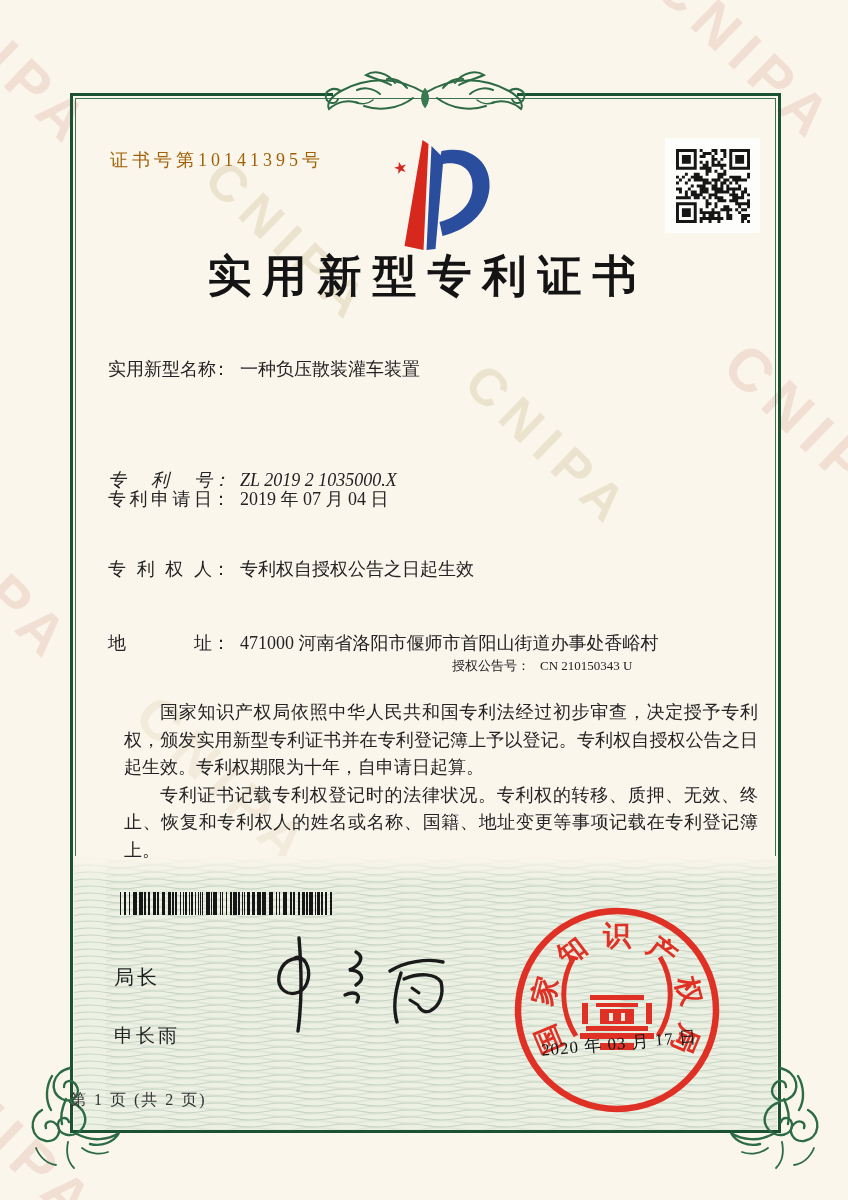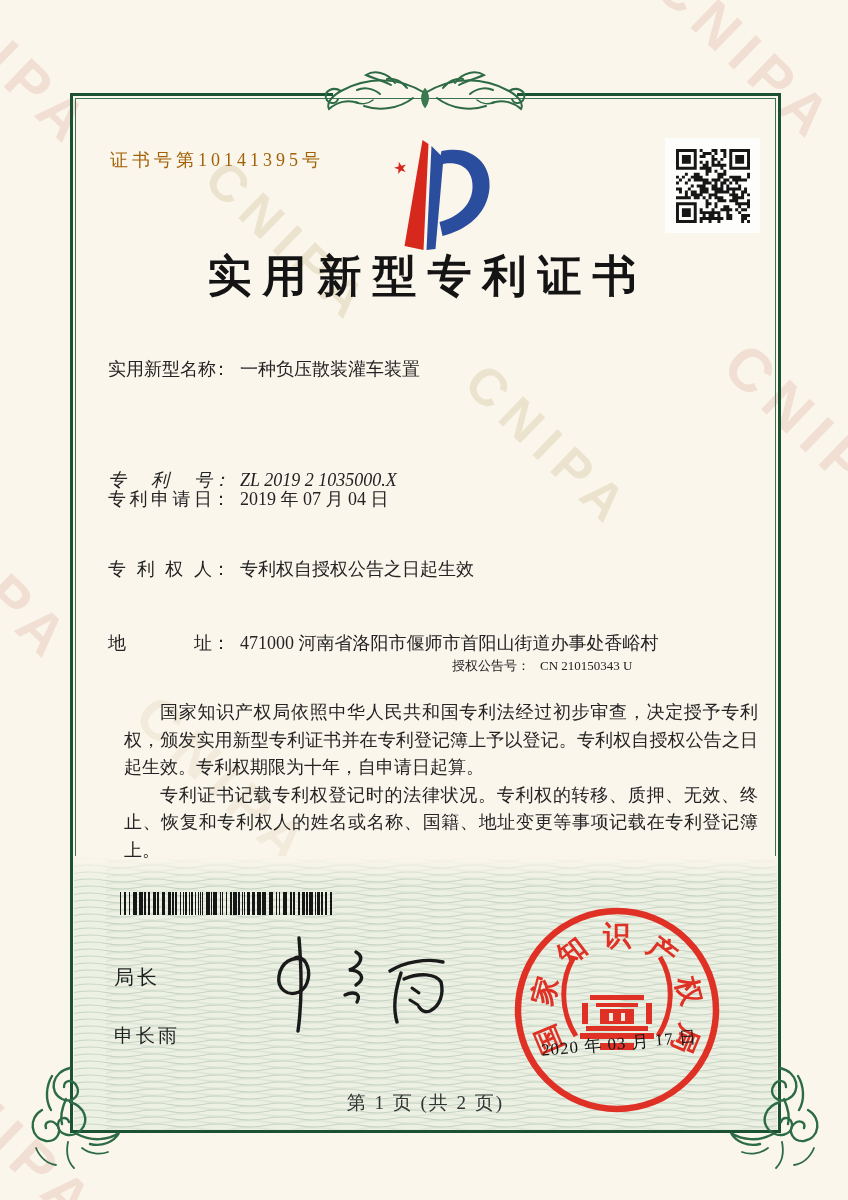--- a/index.html
+++ b/index.html
@@ -41,22 +41,22 @@
   .sig-title{position:absolute;left:114px;top:964px;font-size:20px;color:#1f1f1f;
              font-family:"Liberation Sans","DejaVu Sans",sans-serif;letter-spacing:3px;}
   .sig-name{position:absolute;left:114px;top:1002px;font-size:19px;color:#1f1f1f;
             font-family:"Liberation Sans","DejaVu Sans",sans-serif;letter-spacing:3px;margin-top:21px;}
   .signature{position:absolute;left:252px;top:930px;}
   
   .seal{position:absolute;left:512px;top:905px;width:210px;height:210px;}
   .seal-date{position:absolute;left:524px;top:1032px;width:190px;text-align:center;
              font-size:17px;color:#141414;transform:rotate(-5deg);letter-spacing:1px;}
   
-  .page-footer{position:absolute;left:70px;top:1090px;width:711px;text-align:center;
-               font-size:19px;color:#333;letter-spacing:2px;}
+  .page-footer{position:absolute;left:70px;top:1090px;width:711px;text-align:left;
+               font-size:16px;color:#333;letter-spacing:2px;}
   .note-box{position:absolute;left:50%;top:1142px;transform:translateX(-50%);
             background:#fffef9;padding:8px 24px;font-size:16px;color:#222;letter-spacing:3px;}
   .orn-top{position:absolute;left:305px;top:64px;}
   .orn-corner{position:absolute;}
 </style>
 </head>
 <body>
 
 <div class="page">
 

